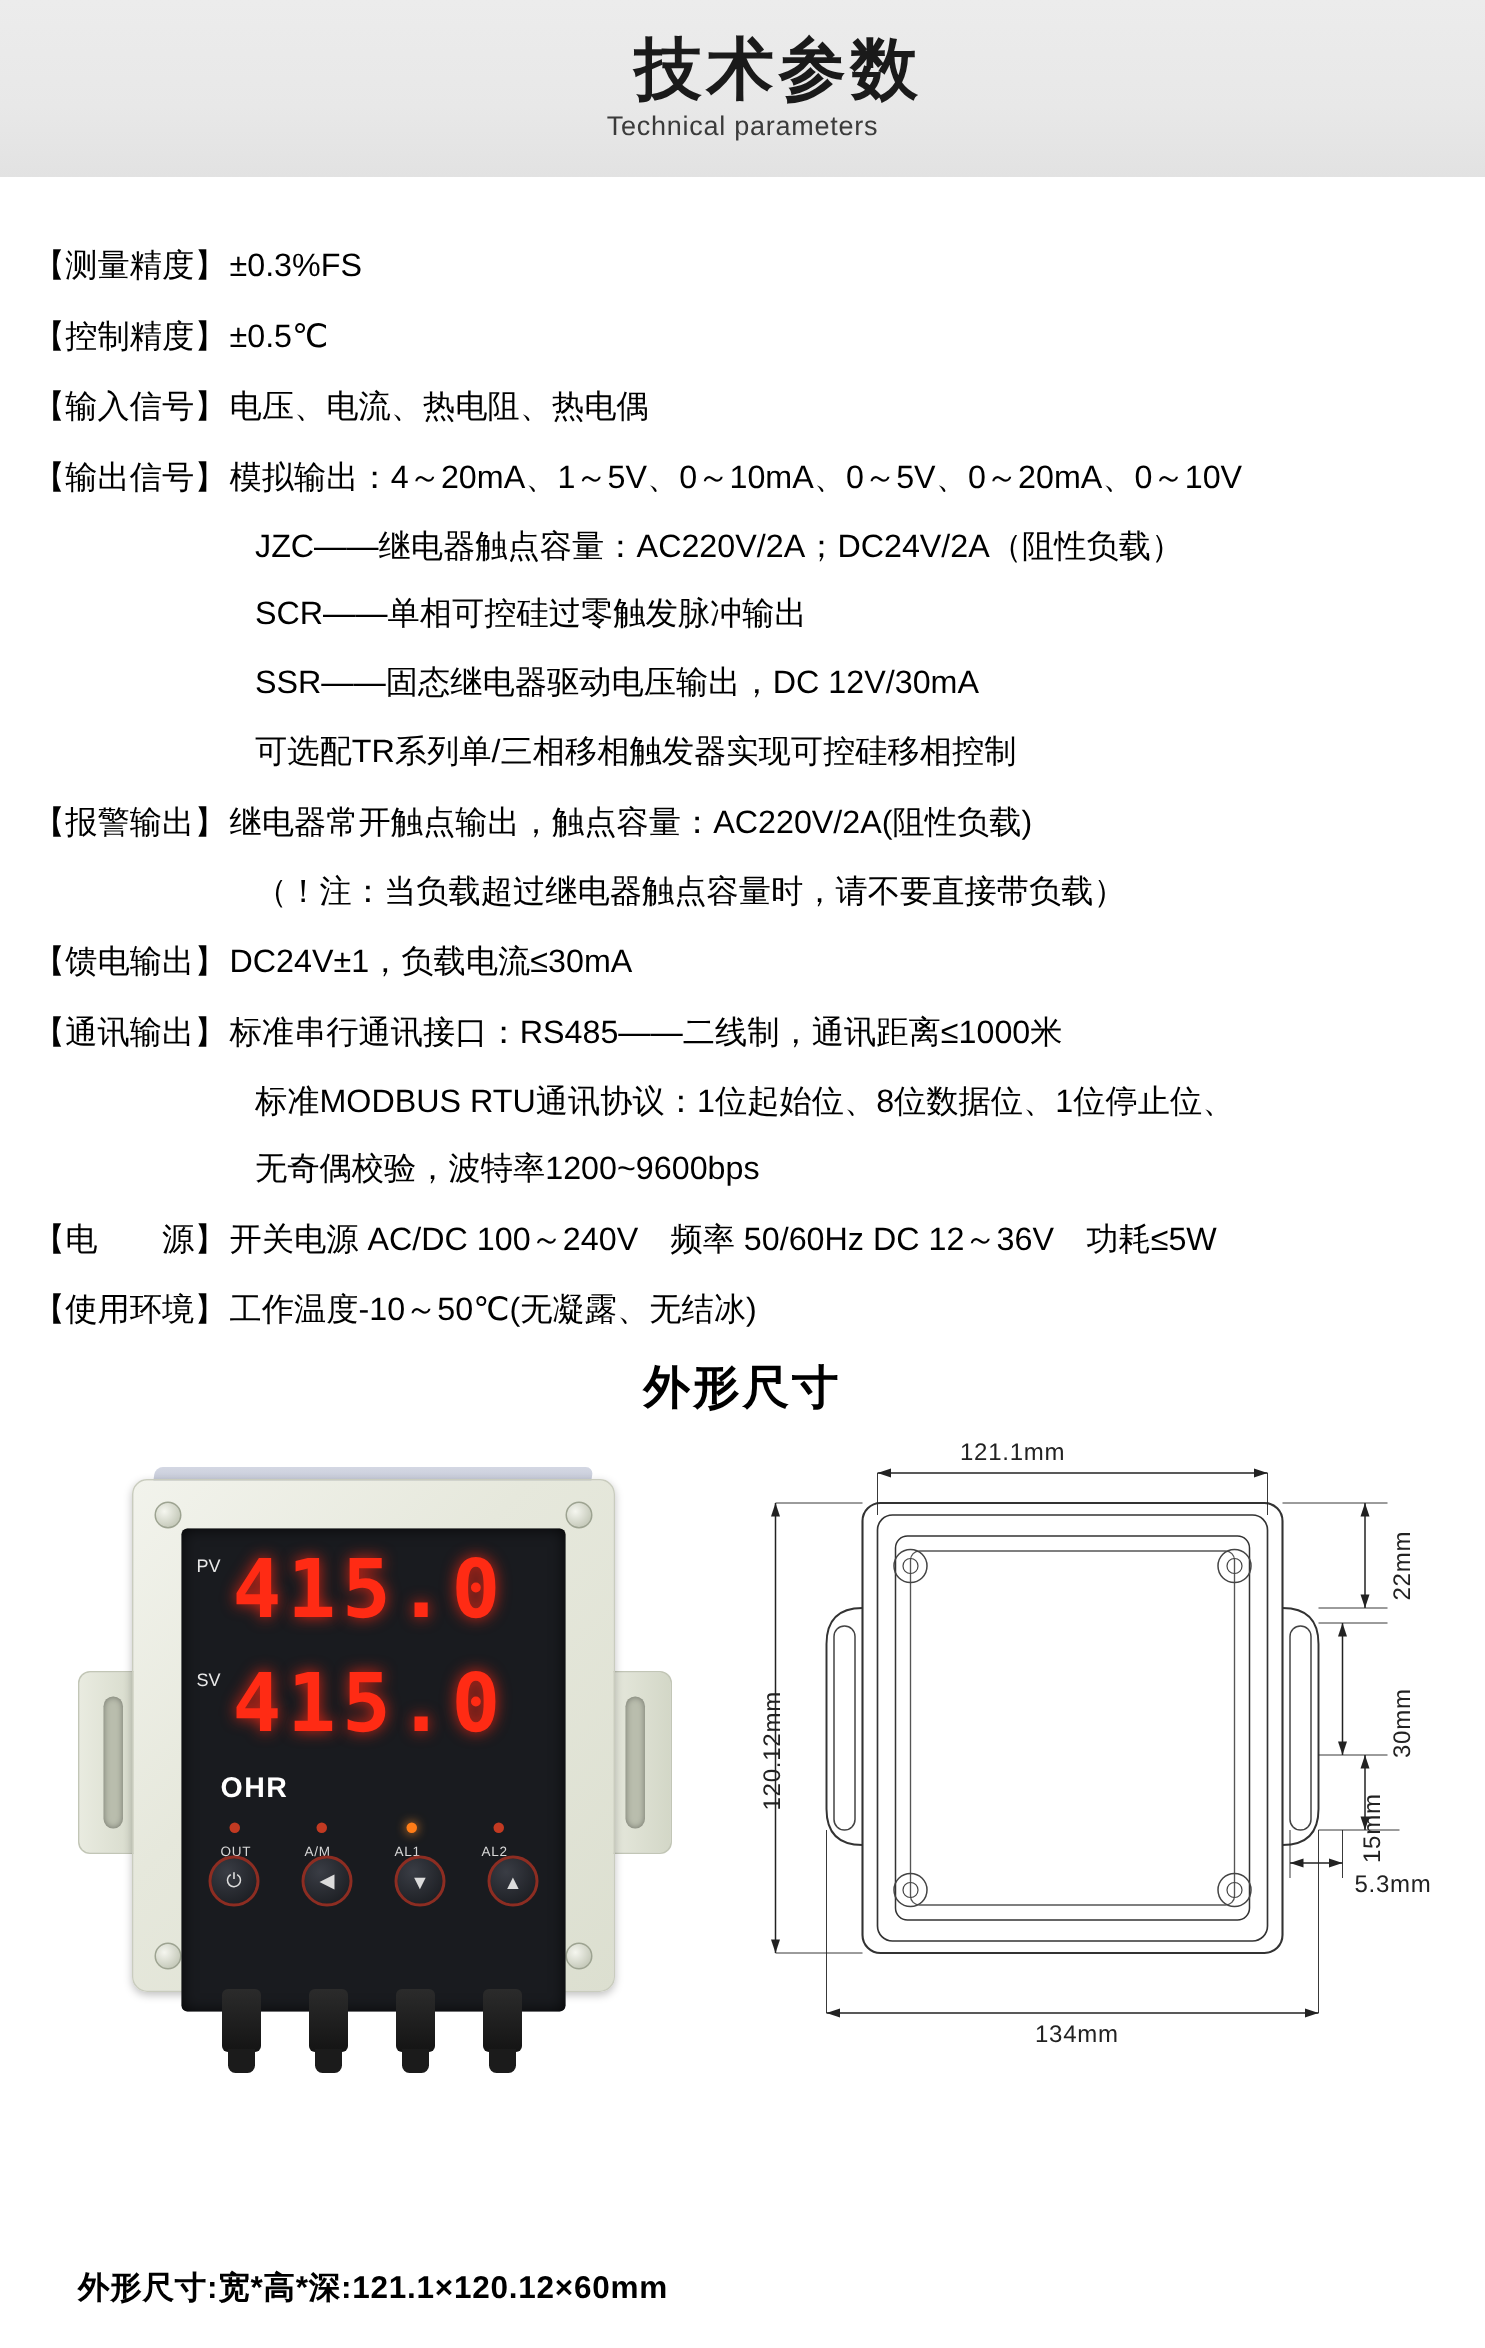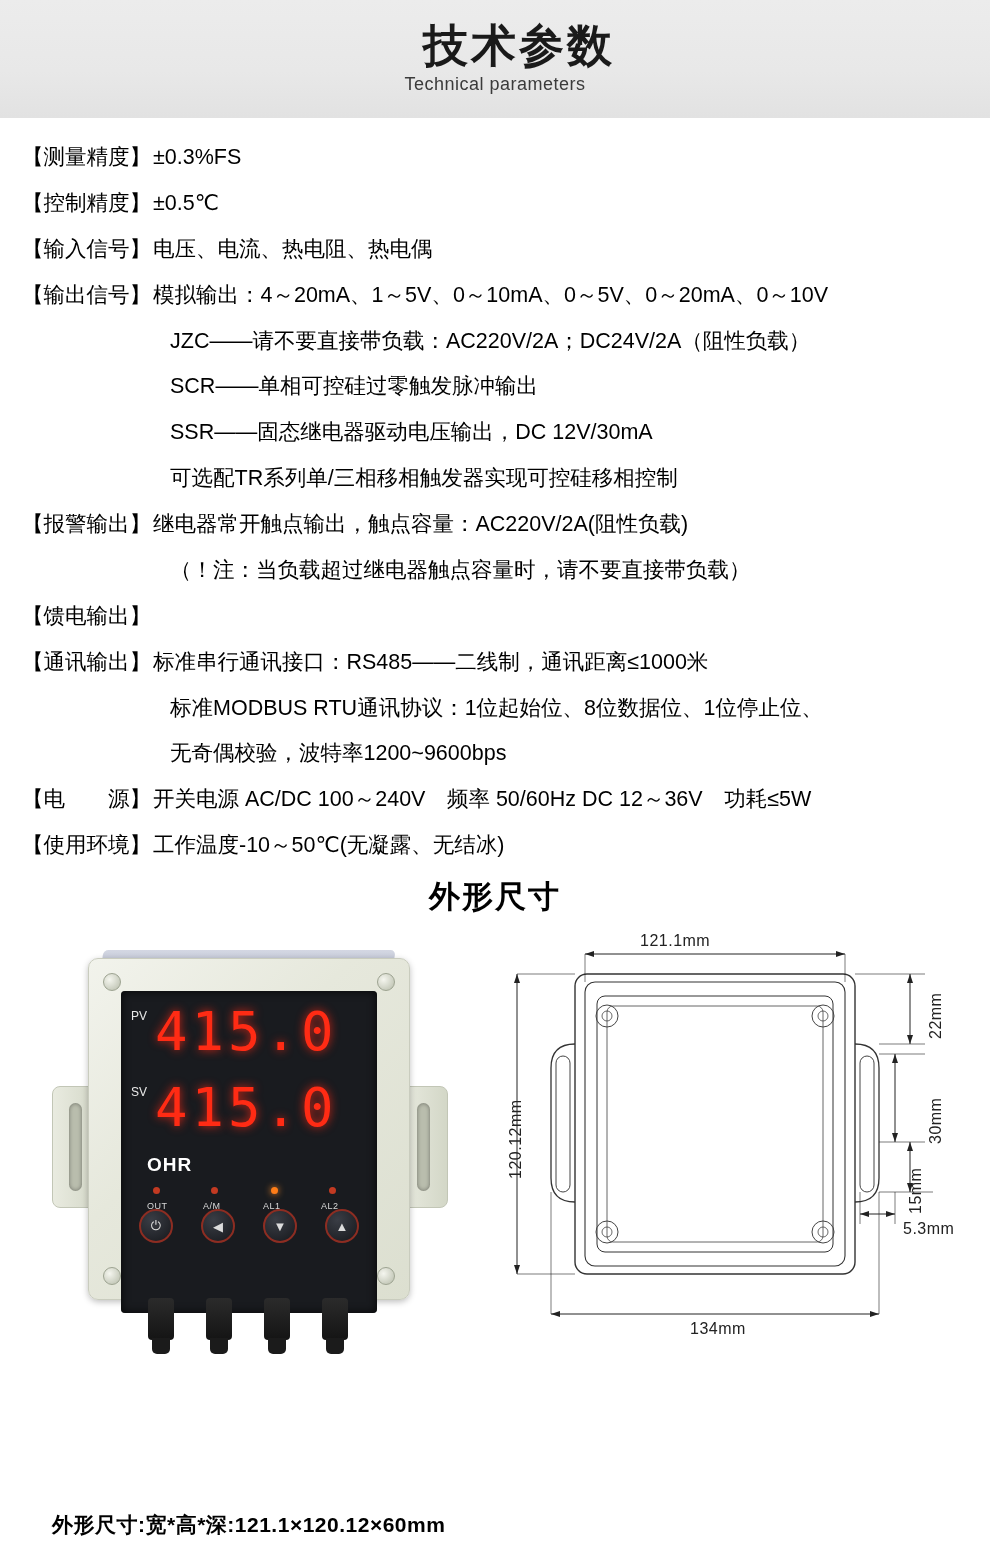--- a/index.html
+++ b/index.html
@@ -47,20 +47,21 @@
     padding: 26px 22px 0 22px;
     box-sizing: border-box;
   }
   .spec-row {
     display: flex;
     align-items: flex-start;
     font-size: 21.5px;
     line-height: 1.25;
     margin-bottom: 19px;
     white-space: nowrap;
+    margin-top: 20px;
   }
   .spec-label {
     flex: 0 0 auto;
     letter-spacing: 0px;
   }
   .spec-label.wide {
     letter-spacing: 0px;
   }
   .spec-value {
     flex: 1 1 auto;
@@ -164,21 +165,21 @@
     font-size: 12px;
     font-family: "Liberation Sans", sans-serif;
   }
   .pv-label { left: 10px; top: 18px; }
   .sv-label { left: 10px; top: 94px; }
   .digits {
     position: absolute;
     left: 34px;
     color: #ff2b14;
     font-family: "DejaVu Sans Mono", monospace;
-    font-weight: normal;
+    font-weight: bold;
     font-size: 54px;
     letter-spacing: 4px;
     text-shadow: 0 0 10px rgba(255,40,20,0.85);
     line-height: 1;
   }
   .digits.pv { top: 14px; }
   .digits.sv { top: 90px; }
   .brand {
     position: absolute;
     left: 26px;
@@ -272,33 +273,34 @@
 
   <div class="spec-row">
     <span class="spec-label">【输入信号】</span>
     <span class="spec-value">电压、电流、热电阻、热电偶</span>
   </div>
 
   <div class="spec-row">
     <span class="spec-label">【输出信号】</span>
     <span class="spec-value">模拟输出：4～20mA、1～5V、0～10mA、0～5V、0～20mA、0～10V</span>
   </div>
-  <div class="spec-cont">JZC——请不要直接带负载：AC220V/2A；DC24V/2A（阻性负载）</div>
+  <div class="spec-cont">JZC——继电器触点容量：AC220V/2A；DC24V/2A（阻性负载）</div>
   <div class="spec-cont">SCR——单相可控硅过零触发脉冲输出</div>
   <div class="spec-cont">SSR——固态继电器驱动电压输出，DC 12V/30mA</div>
   <div class="spec-cont">可选配TR系列单/三相移相触发器实现可控硅移相控制</div>
 
   <div class="spec-row">
     <span class="spec-label">【报警输出】</span>
     <span class="spec-value">继电器常开触点输出，触点容量：AC220V/2A(阻性负载)</span>
   </div>
   <div class="spec-cont">（！注：当负载超过继电器触点容量时，请不要直接带负载）</div>
 
   <div class="spec-row">
     <span class="spec-label">【馈电输出】</span>
+    <span class="spec-value">DC24V±1，负载电流≤30mA</span>
   </div>
 
   <div class="spec-row">
     <span class="spec-label">【通讯输出】</span>
     <span class="spec-value">标准串行通讯接口：RS485——二线制，通讯距离≤1000米</span>
   </div>
   <div class="spec-cont">标准MODBUS RTU通讯协议：1位起始位、8位数据位、1位停止位、</div>
   <div class="spec-cont">无奇偶校验，波特率1200~9600bps</div>
 
   <div class="spec-row">

